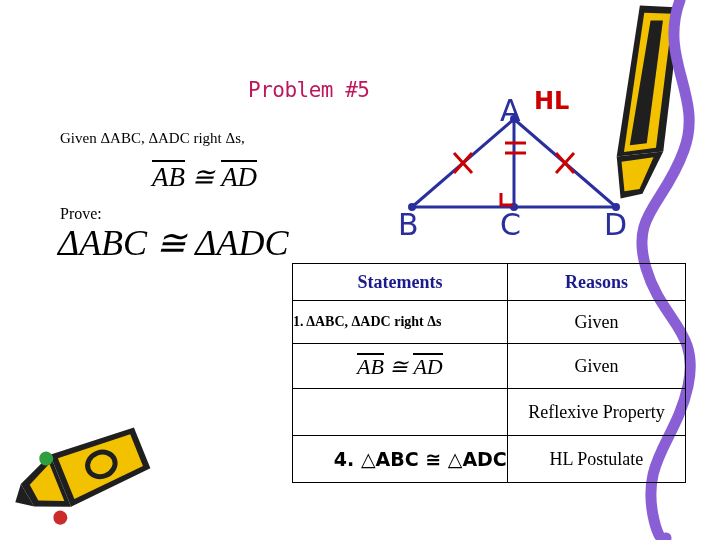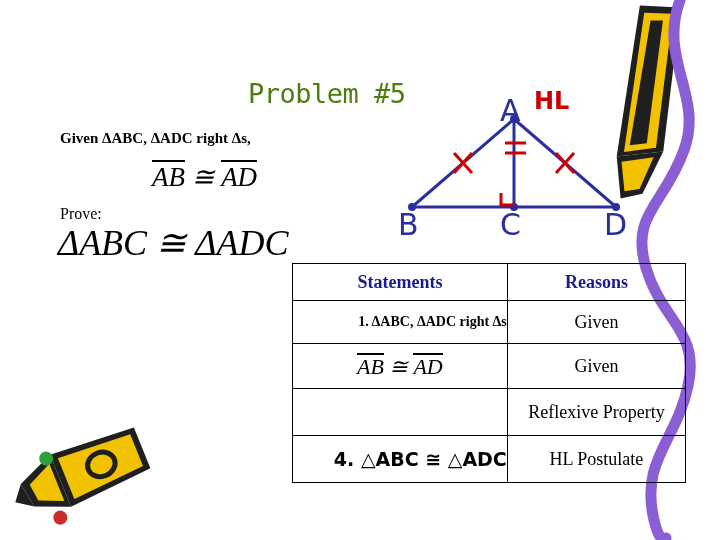--- a/index.html
+++ b/index.html
@@ -18,34 +18,34 @@
     position: absolute;
     inset: 0;
   }
 
   
   .title {
     position: absolute;
     left: 248px;
     top: 78px;
     font-family: "DejaVu Sans Mono", monospace;
-    font-size: 27px;
-    color: #4d7c0f;
+    font-size: 21px;
+    color: #be185d;
     letter-spacing: -0.5px;
     white-space: nowrap;
   }
 
   
   .given-line {
     position: absolute;
     left: 60px;
     top: 130px;
     font-family: "Liberation Serif", serif;
     font-size: 15px;
-    font-weight: bold;
+    font-weight: normal;
     color: #000000;
     white-space: nowrap;
   }
   .given-eq {
     position: absolute;
     left: 152px;
     top: 160px;
     font-family: "Liberation Serif", serif;
     font-style: italic;
     font-size: 27px;
@@ -121,21 +121,21 @@
 
   .hdr {
     text-align: center;
     font-family: "Liberation Serif", serif;
     font-size: 18px;
     color: #1b1b8f;
     font-weight: bold;
     height: 36px;
   }
   .cell-stmt {
-    text-align: right;
+    text-align: left;
     font-family: "Liberation Serif", serif;
     font-size: 14px;
     font-weight: bold;
     color: #000;
     height: 42px;
   }
   .cell-reason {
     text-align: center;
     font-family: "Liberation Serif", serif;
     font-size: 18px;

